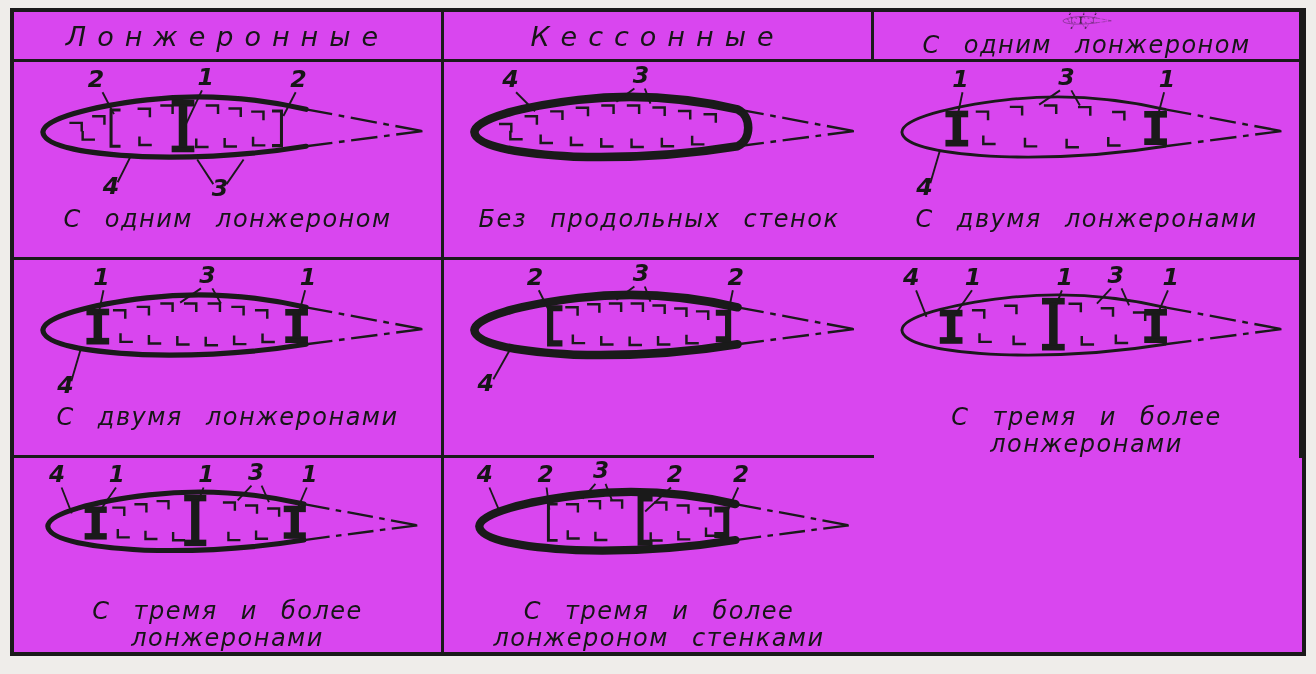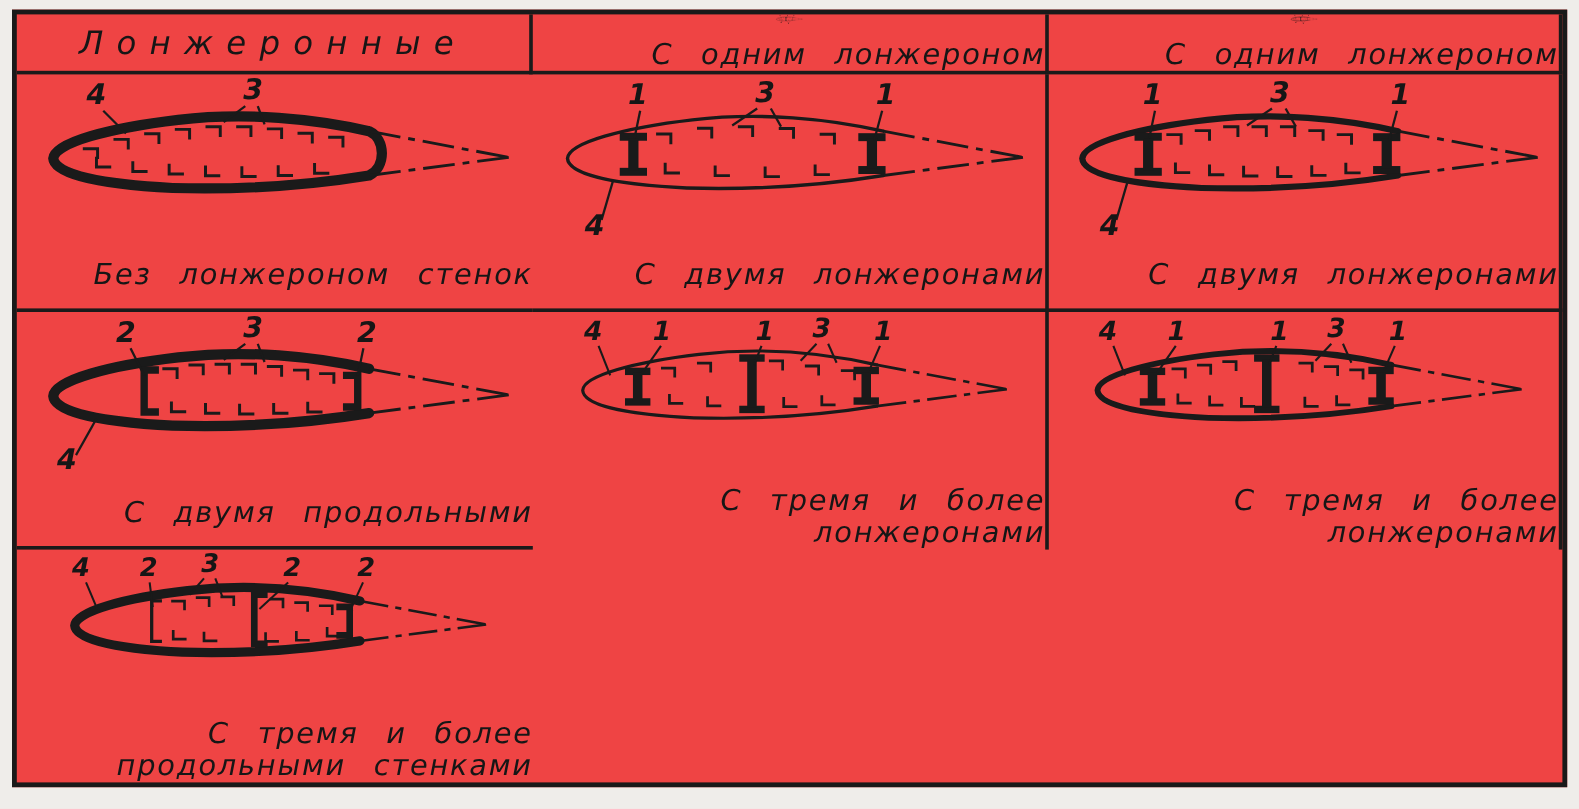--- a/index.html
+++ b/index.html
@@ -2,49 +2,52 @@
 <html><head>
 <meta charset="utf-8">
 <style>
   html,body{margin:0;padding:0;}
   body{font-family:"DejaVu Sans",sans-serif;}
   .stage{position:relative;width:1316px;height:674px;background:#efedea;overflow:hidden;}
   .grid{
     position:absolute;left:10px;top:8px;width:1296px;height:648px;
     box-sizing:border-box;border:4px solid #1a1a1a;
     display:grid;grid-template-columns:430px 430px 1fr;grid-template-rows:50px 198px 198px 1fr;
-    background:#ef4444;
+    background:#d946ef;
   }
   .hcell,.cell{box-sizing:border-box;}
   .colsep{border-right:3px solid #1a1a1a;}
   .rowsep{border-bottom:3px solid #1a1a1a;}
   .hcell{
     display:flex;align-items:center;justify-content:center;
     font-style:italic;font-size:27px;letter-spacing:11px;color:#161616;
     padding-top:2px;
   }
   .cell{display:flex;flex-direction:column;overflow:hidden;}
   .cell svg{display:block;width:100%;height:142px;}
   .caption{
-    text-align:right;font-style:italic;font-size:24px;line-height:1.12;
-    letter-spacing:1.5px;word-spacing:14px;color:#161616;margin-top:12px;
+    text-align:center;font-style:italic;font-size:24px;line-height:1.12;
+    letter-spacing:1.5px;word-spacing:14px;color:#161616;margin-top:2px;
   }
   .callout{
     font-family:"DejaVu Sans",sans-serif;font-style:italic;font-weight:bold;
     font-size:25px;fill:#161616;
   }
 </style>
 </head>
 <body>
 
 <div class="stage">
   <div class="grid">
 
     <div class="hcell colsep rowsep">
       <span>Лонжеронные</span>
+    </div>
+    <div class="hcell colsep rowsep">
+      <span>Кессонные</span>
     </div>
 
     <figure class="cell colsep rowsep" style="margin:0">
       <svg viewBox="0 0 430 150" preserveAspectRatio="xMidYMid meet">
           <path d="M 298,50 C 250,39 190,33 130,40 C 70,47 21,60 20,74 C 21,89 65,97 125,100 C 195,102 255,96 298,89" fill="none" stroke="#1a1a1a" stroke-width="3" stroke-linecap="round"></path>
           <path d="M 298,50 L 421,73" fill="none" stroke="#1a1a1a" stroke-width="2.5" stroke-dasharray="28 7 6 7"></path>
           <path d="M 298,89 L 421,73" fill="none" stroke="#1a1a1a" stroke-width="2.5" stroke-dasharray="28 7 6 7"></path>
           <path d="M52,62.1 h13 v9" fill="none" stroke="#1a1a1a" stroke-width="2.6"></path>
           <path d="M120,49.36 h13 v9" fill="none" stroke="#1a1a1a" stroke-width="2.6"></path>
           <path d="M188,46 h13 v9" fill="none" stroke="#1a1a1a" stroke-width="2.6"></path>
@@ -135,21 +138,21 @@
           <path d="M186,80.84 v9 h13" fill="none" stroke="#1a1a1a" stroke-width="2.6"></path>
           <path d="M218,80.04 v9 h13" fill="none" stroke="#1a1a1a" stroke-width="2.6"></path>
           <path d="M250,78 v9 h13" fill="none" stroke="#1a1a1a" stroke-width="2.6"></path>
           <line x1="64" y1="32" x2="84" y2="52" stroke="#1a1a1a" stroke-width="2"></line>
           <text x="58" y="26" text-anchor="middle" class="callout">4</text>
           <line x1="189" y1="28" x2="170" y2="42" stroke="#1a1a1a" stroke-width="2"></line>
           <line x1="200" y1="28" x2="206" y2="44" stroke="#1a1a1a" stroke-width="2"></line>
           <text x="196" y="22" text-anchor="middle" class="callout">3</text>
         </svg>
       <div class="caption">
-        <div>Без лонжероном стенок</div>
+        <div>Без продольных стенок</div>
         <div></div>
       </div>
     </figure>
 
     <figure class="cell colsep rowsep" style="margin:0">
       <svg viewBox="0 0 430 150" preserveAspectRatio="xMidYMid meet">
           <path d="M 298,50 C 250,39 190,33 130,40 C 70,47 21,60 20,74 C 21,89 65,97 125,100 C 195,102 255,96 298,89" fill="none" stroke="#1a1a1a" stroke-width="3" stroke-linecap="round"></path>
           <path d="M 298,50 L 421,73" fill="none" stroke="#1a1a1a" stroke-width="2.5" stroke-dasharray="28 7 6 7"></path>
           <path d="M 298,89 L 421,73" fill="none" stroke="#1a1a1a" stroke-width="2.5" stroke-dasharray="28 7 6 7"></path>
           <path d="M98,52.44 h13 v9" fill="none" stroke="#1a1a1a" stroke-width="2.6"></path>
@@ -244,21 +247,20 @@
           <text x="84" y="26" text-anchor="middle" class="callout">2</text>
           <line x1="189" y1="28" x2="170" y2="42" stroke="#1a1a1a" stroke-width="2"></line>
           <line x1="200" y1="28" x2="206" y2="44" stroke="#1a1a1a" stroke-width="2"></line>
           <text x="196" y="22" text-anchor="middle" class="callout">3</text>
           <line x1="293" y1="32" x2="288" y2="56" stroke="#1a1a1a" stroke-width="2"></line>
           <text x="296" y="26" text-anchor="middle" class="callout">2</text>
           <line x1="40" y1="126" x2="58" y2="94" stroke="#1a1a1a" stroke-width="2"></line>
           <text x="32" y="138" text-anchor="middle" class="callout">4</text>
         </svg>
       <div class="caption">
-        <div>С двумя продольными</div>
       </div>
     </figure>
 
     <figure class="cell colsep" style="margin:0">
       <svg viewBox="0 0 430 150" preserveAspectRatio="xMidYMid meet">
           <path d="M 298,50 C 250,39 190,33 130,40 C 70,47 21,60 20,74 C 21,89 65,97 125,100 C 195,102 255,96 298,89" fill="none" stroke="#1a1a1a" stroke-width="3" stroke-linecap="round"></path>
           <path d="M 298,50 L 421,73" fill="none" stroke="#1a1a1a" stroke-width="2.5" stroke-dasharray="28 7 6 7"></path>
           <path d="M 298,89 L 421,73" fill="none" stroke="#1a1a1a" stroke-width="2.5" stroke-dasharray="28 7 6 7"></path>
           <path d="M94,53 h13 v9" fill="none" stroke="#1a1a1a" stroke-width="2.6"></path>
           <path d="M128,48.24 h13 v9" fill="none" stroke="#1a1a1a" stroke-width="2.6"></path>
@@ -363,18 +365,18 @@
           <line x1="146" y1="28" x2="132" y2="44" stroke="#1a1a1a" stroke-width="2"></line>
           <line x1="157" y1="28" x2="164" y2="46" stroke="#1a1a1a" stroke-width="2"></line>
           <text x="152" y="22" text-anchor="middle" class="callout">3</text>
           <line x1="228" y1="32" x2="200" y2="58" stroke="#1a1a1a" stroke-width="2"></line>
           <text x="232" y="26" text-anchor="middle" class="callout">2</text>
           <line x1="301" y1="32" x2="290" y2="56" stroke="#1a1a1a" stroke-width="2"></line>
           <text x="304" y="26" text-anchor="middle" class="callout">2</text>
         </svg>
       <div class="caption">
         <div>С тремя и более</div>
-        <div>продольными стенками</div>
+        <div>лонжероном стенками</div>
       </div>
     </figure>
 
   </div>
 </div>
 
 </body></html>

